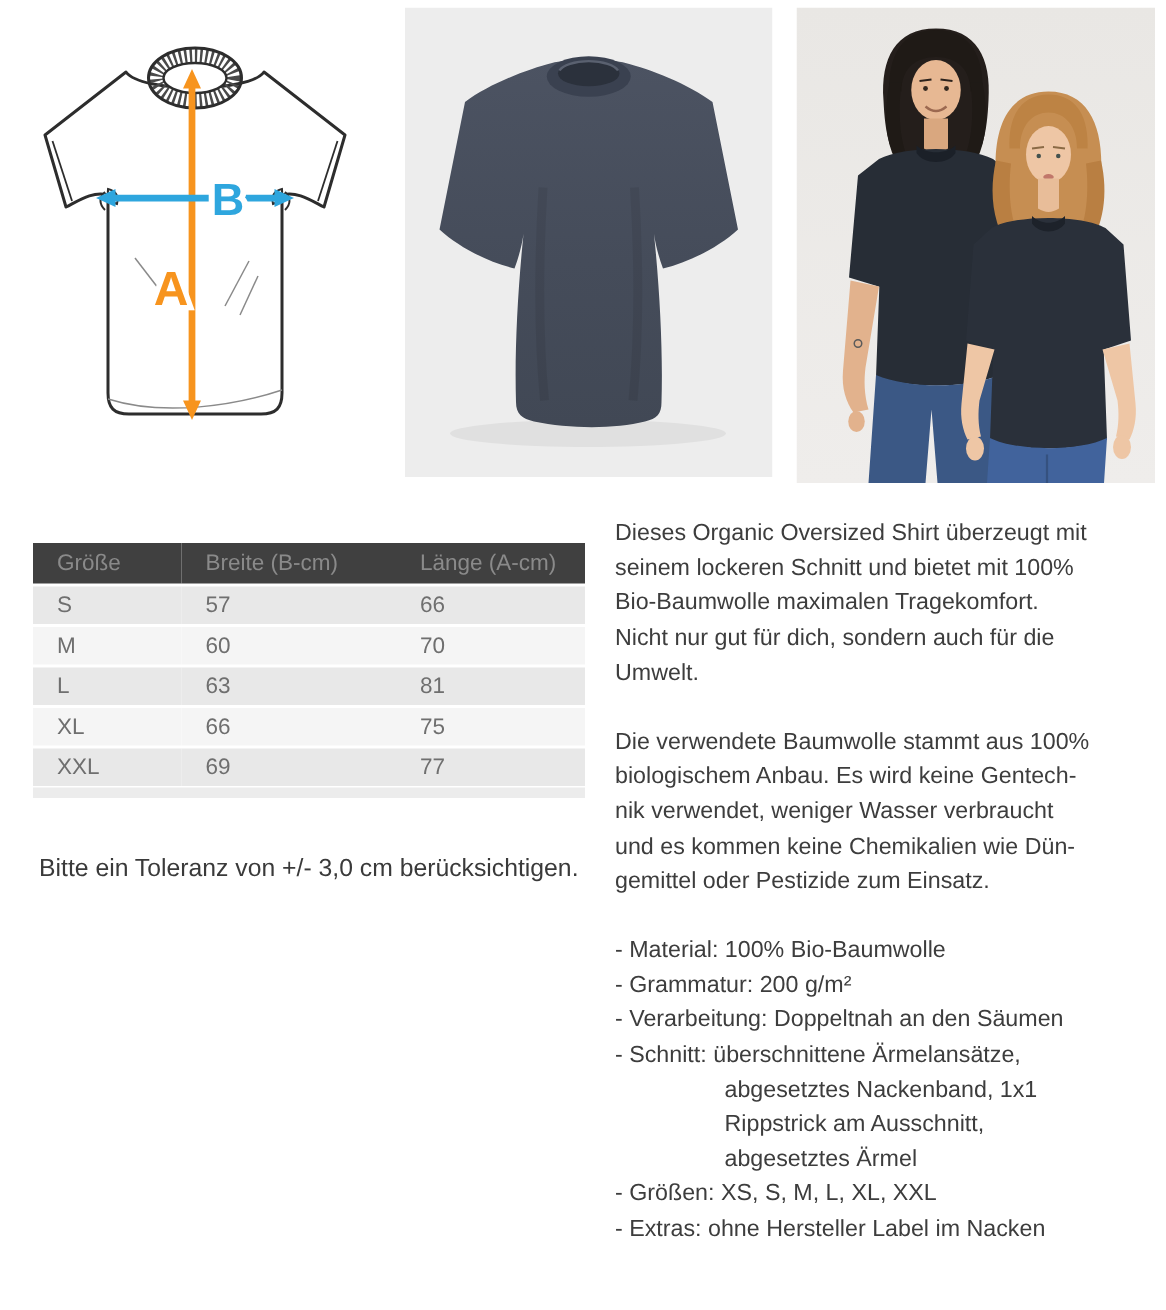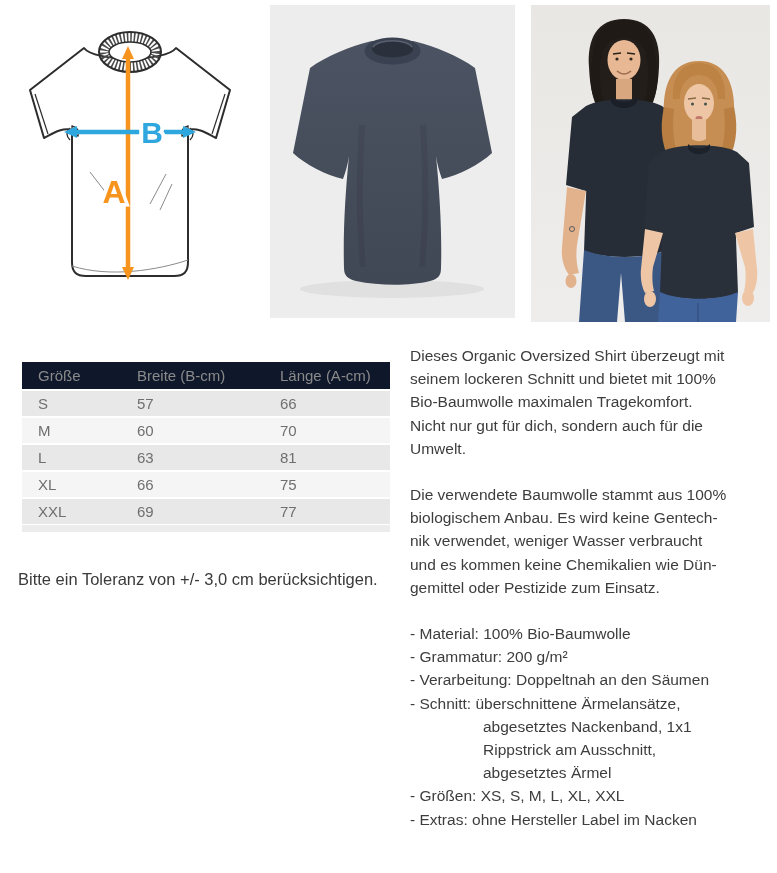--- a/index.html
+++ b/index.html
@@ -13,32 +13,32 @@
   
   .measure-figure { position:absolute; left:18px; top:22px; width:224px; height:272px; }
   .product-photo  { position:absolute; left:270px; top:5px;  width:245px; height:313px; }
   .models-photo   { position:absolute; left:531px; top:5px;  width:239px; height:317px; }
   .measure-figure svg, .product-photo svg, .models-photo svg { display:block; width:100%; height:100%; }
 
   
   .size-table-wrap { position:absolute; left:22px; top:360px; width:368px; }
   table.size-table { width:368px; border-collapse:separate; border-spacing:0 2px; font-size:15px; }
   table.size-table th {
-    background:#0f172a; color:#8a8a8a; font-weight:400; text-align:left;
+    background:#404040; color:#8a8a8a; font-weight:400; text-align:left;
     padding:5px 0 5px 16px; height:27px;
   }
   table.size-table th:nth-child(1){ width:99px; }
   table.size-table th:nth-child(2){ width:143px; }
   table.size-table th:nth-child(3){ width:126px; }
   table.size-table td { color:#6f6f6f; padding:3px 0 3px 16px; height:25px; }
   table.size-table tbody tr:nth-child(odd)  td { background:#e8e8e8; }
   table.size-table tbody tr:nth-child(even) td { background:#f5f5f5; }
   .table-bottom-strip { width:368px; height:7px; background:#ececec; margin-top:-1px; }
 
-  .tolerance { position:absolute; left:18px; top:570px; font-size:16.5px; color:#3a3a3a; }
+  .tolerance { position:absolute; left:26px; top:570px; font-size:16.5px; color:#3a3a3a; }
 
   
   .description { position:absolute; left:410px; top:344px; width:364px;
                  font-size:15.5px; line-height:23.2px; color:#3d3d3d; }
   .para { white-space:pre-line; margin-bottom:23px; }
   .spec-line { white-space:pre-wrap; }
   .spec-line.indent { padding-left:73px; }
 </style>
 </head>
 <body>

